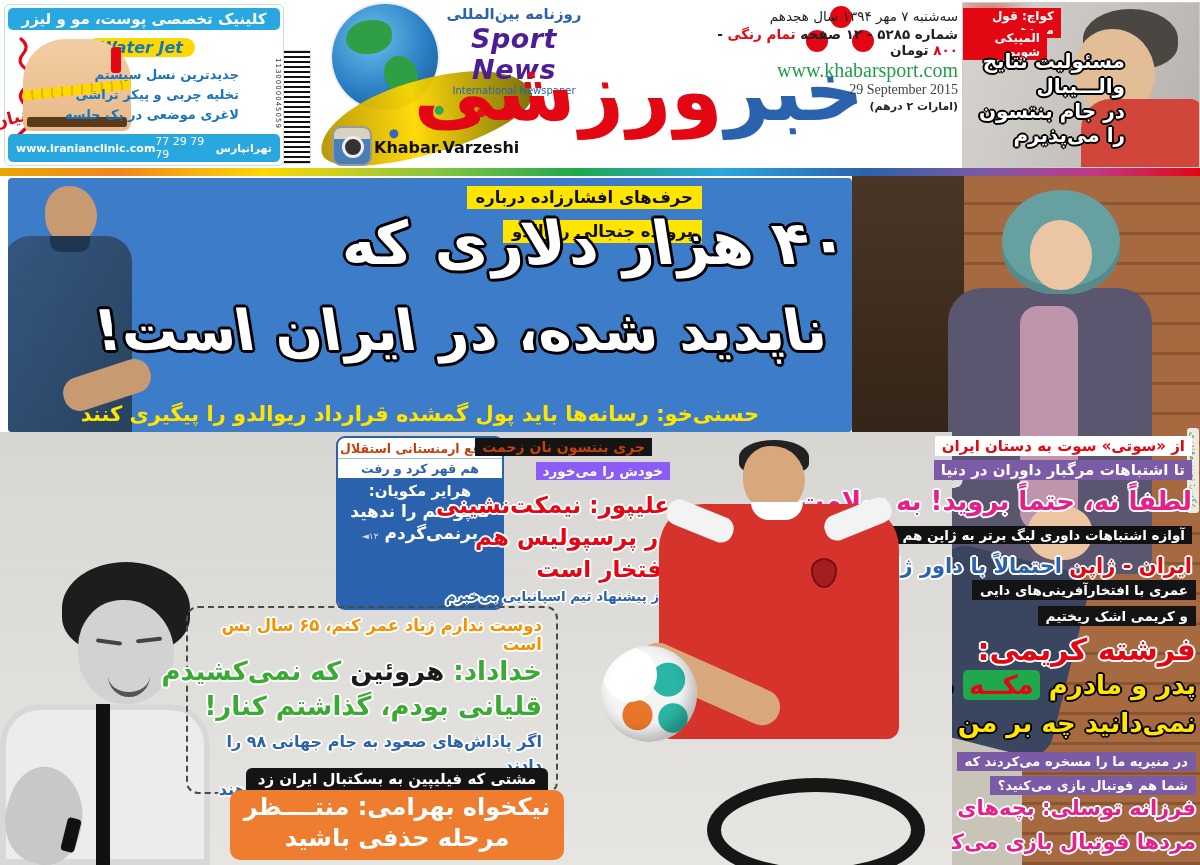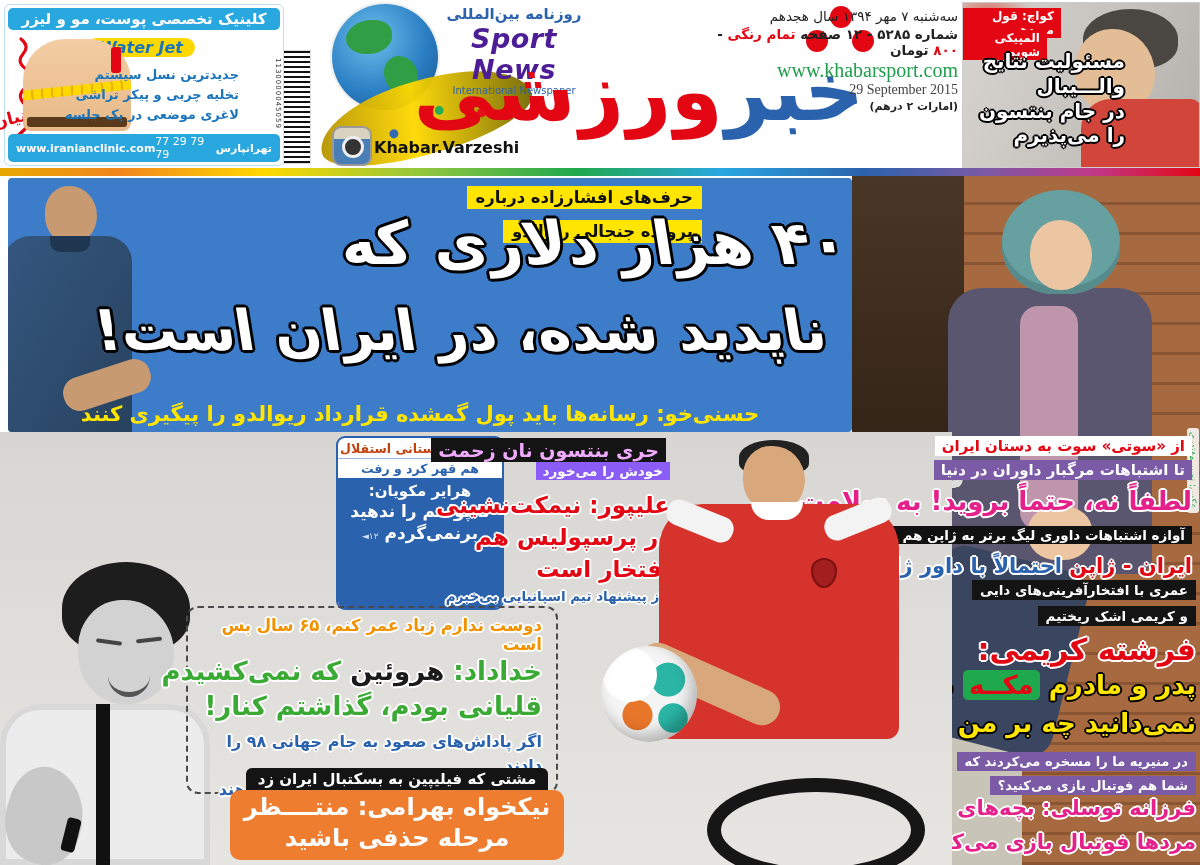--- a/index.html
+++ b/index.html
@@ -109,21 +109,21 @@
   .mark{font-size:9px;color:#555;font-weight:normal}
   
   .mk{left:336px;top:436px;width:164px;height:170px;background:#fff;border:2px solid #2b62ad;border-radius:9px;overflow:hidden;text-align:center}
   .mk .hk{color:#c2410c;font-size:12.5px;font-weight:bold;padding:3px 2px 2px}
   .mk .hk2{color:#2b62ad;font-size:12.5px;font-weight:bold;padding:2px;border-top:1px solid #9db8d8}
   .mk .body{background:#2b62ad;color:#fff;height:100%;padding-top:4px}
   .mk .l1{font-size:15px;font-weight:bold}
   .mk .l23{font-size:17px;font-weight:bold;line-height:1.3}
   .mk .s{font-size:10.5px;margin-top:5px;line-height:1.5}
   
-  .al-k1{position:absolute;right:534px;top:438px;background:#141414;color:#f0abfc;font-size:19px}
+  .al-k1{position:absolute;right:548px;top:438px;background:#141414;color:#c2410c;font-size:14px}
   .al-k2{position:absolute;right:530px;top:462px;background:#8b5cf6;color:#fff;font-size:13.5px}
   .al-l{position:absolute;right:530px;color:#e30613;font-size:23px;font-weight:bold;white-space:nowrap}
   .al-s{position:absolute;right:536px;top:588px;color:#2b62ad;font-size:13.5px;font-weight:bold}
   
   .player{left:615px;top:446px;width:335px;height:412px}
   .pl-head{position:absolute;left:128px;top:0;width:62px;height:66px;background:#d9a77c;border-radius:46% 54% 50% 50%}
   .pl-hair{position:absolute;left:124px;top:-6px;width:70px;height:34px;background:#222;border-radius:50% 50% 30% 30%}
   .pl-shirt{position:absolute;left:44px;top:58px;width:240px;height:235px;background:#d6332c;border-radius:44px 44px 12px 12px}
   .pl-sh1{position:absolute;left:50px;top:62px;width:70px;height:26px;background:#f3f3f3;border-radius:12px;transform:rotate(22deg)}
   .pl-sh2{position:absolute;left:208px;top:60px;width:70px;height:26px;background:#f3f3f3;border-radius:12px;transform:rotate(-22deg)}

